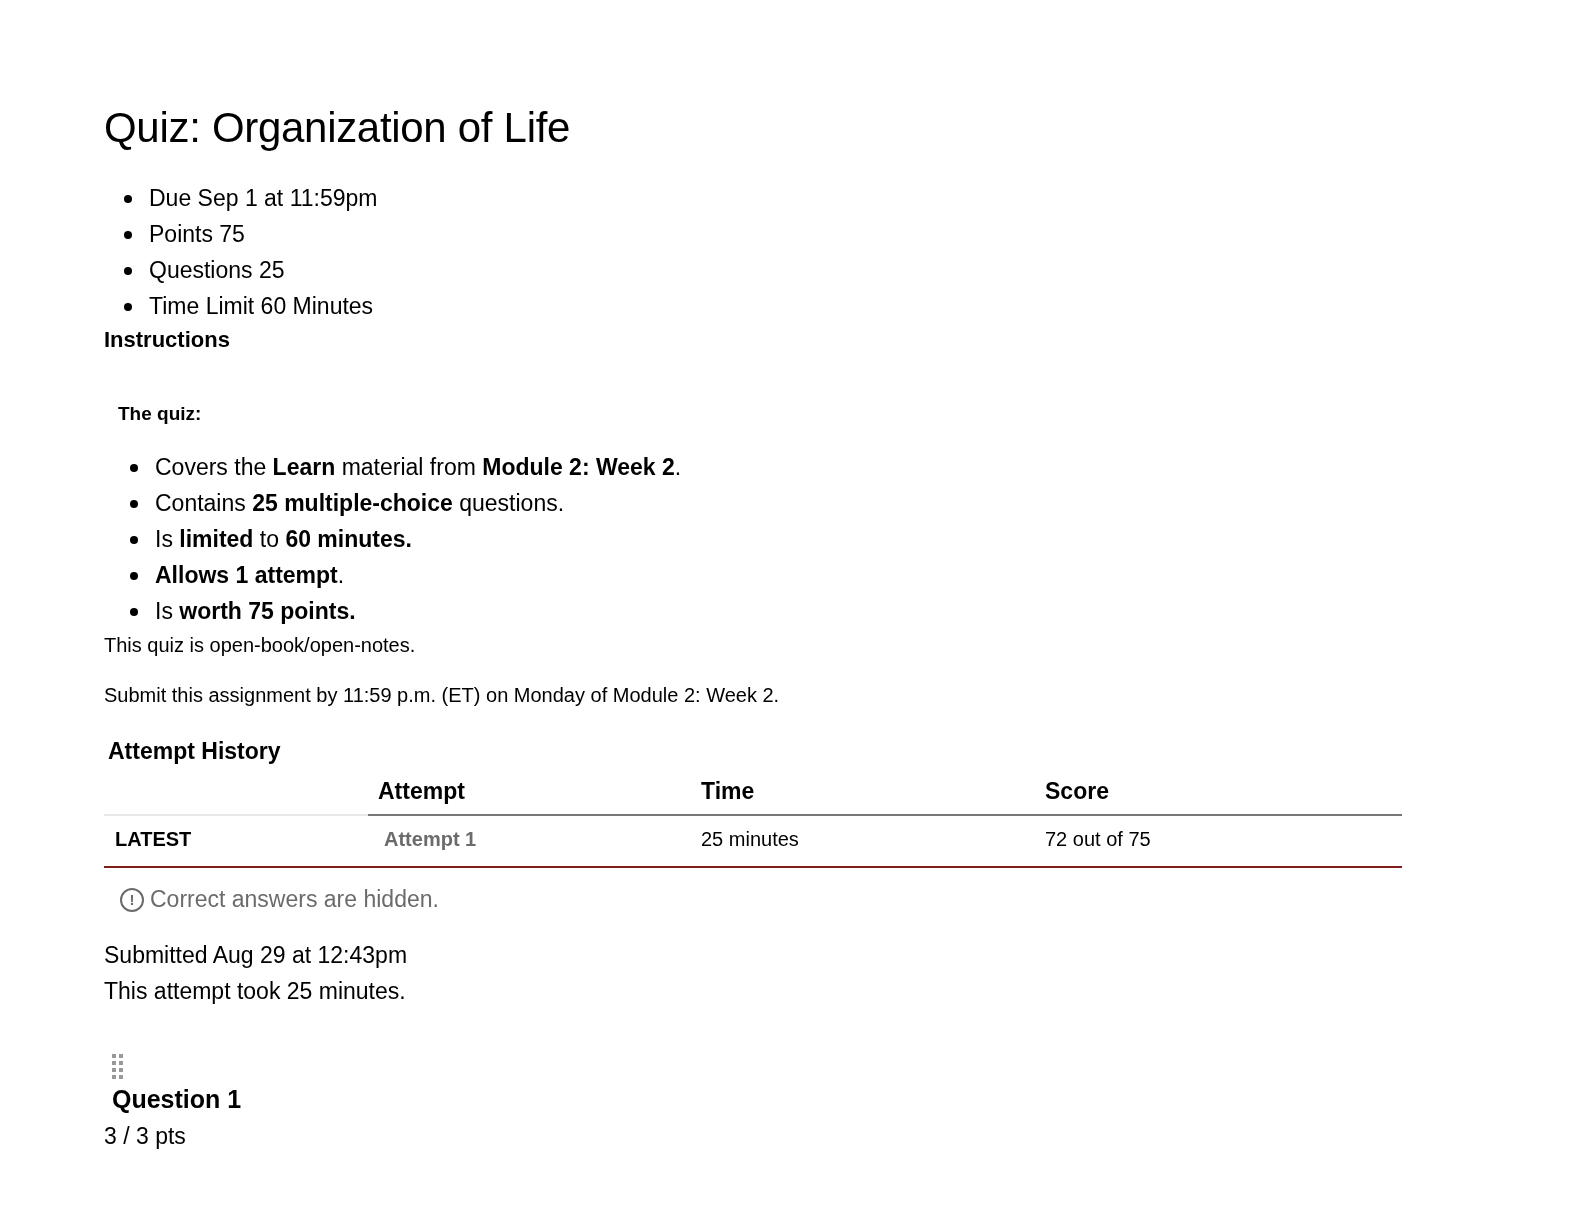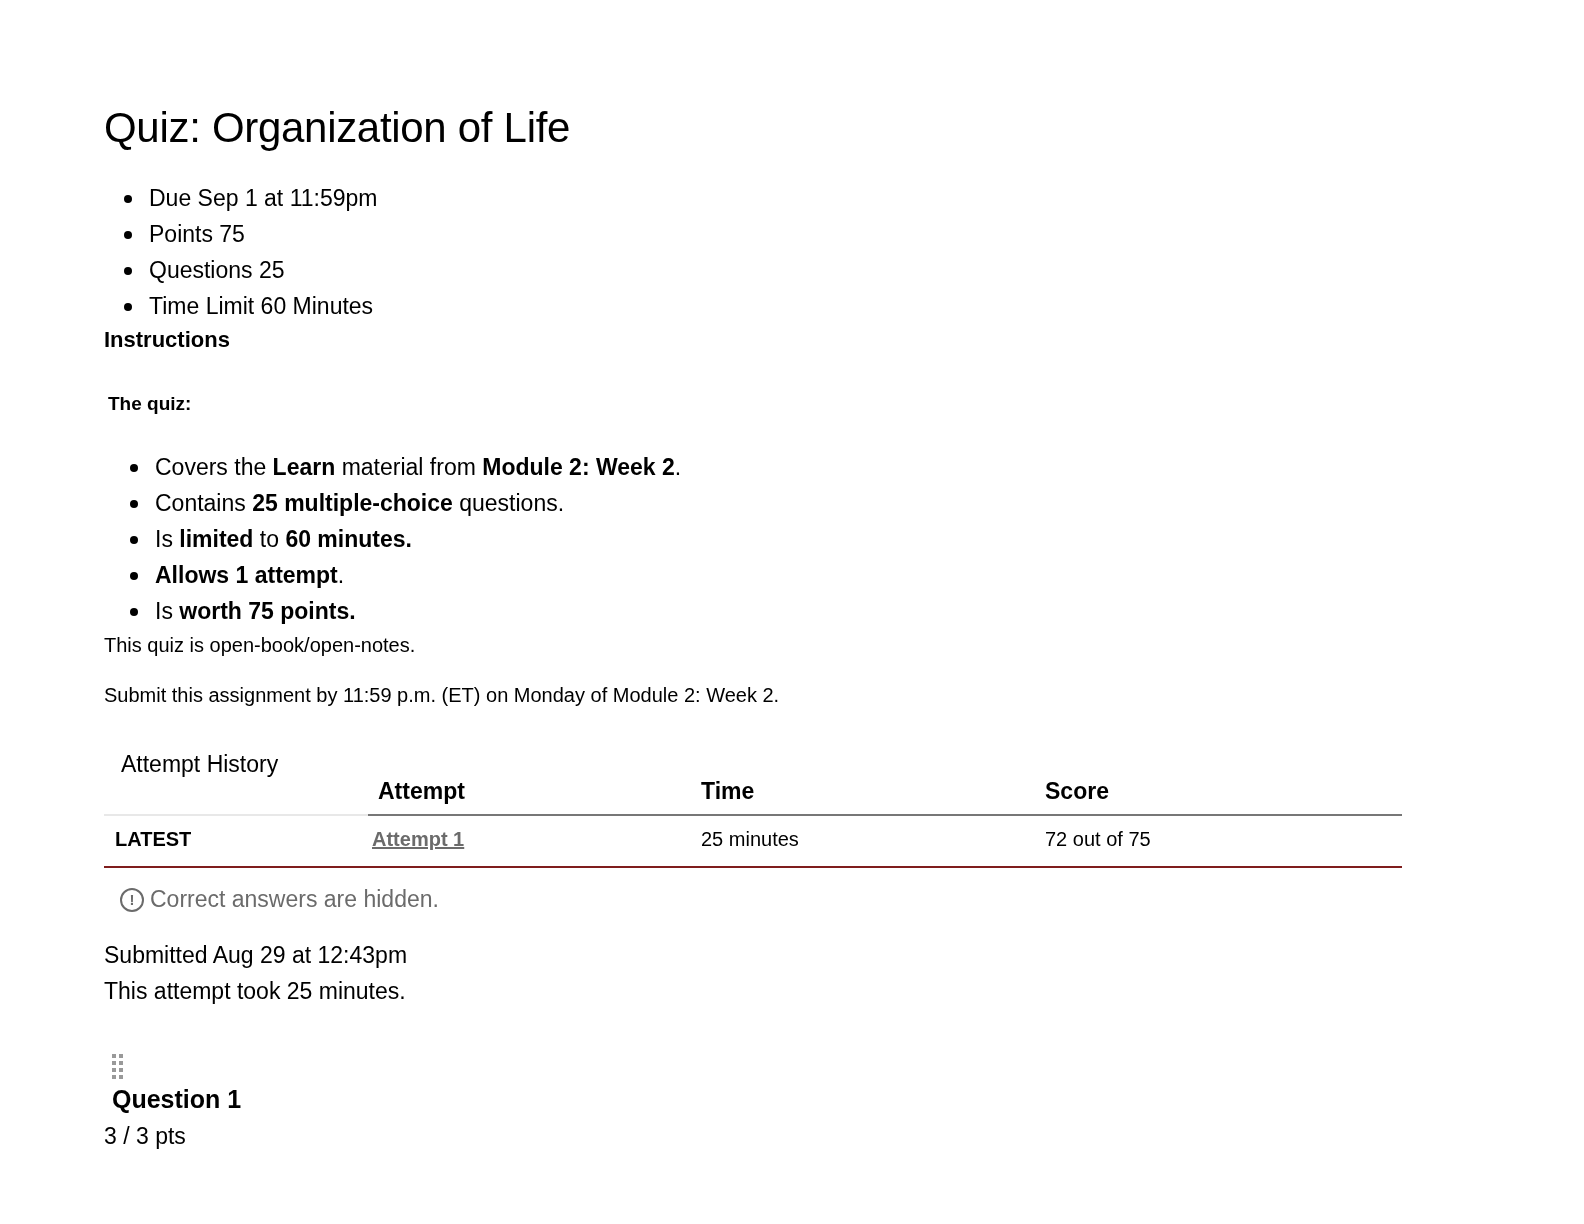--- a/index.html
+++ b/index.html
@@ -8,35 +8,35 @@
     font-family: "Liberation Sans", "DejaVu Sans", sans-serif; color: #000;
   }
   .page { position: absolute; left: 104px; top: 0; width: 1300px; }
   .title { position: absolute; top: 104px; left: 0; font-size: 42px; font-weight: 400; margin: 0; white-space: nowrap; letter-spacing: -0.3px; }
   ul.meta { position: absolute; top: 172px; left: 0; margin: 8px; padding: 0 0 0 37px; list-style: none; }
   ul.meta li, ul.quiz li { position: relative; font-size: 23px; height: 36px; line-height: 36px; white-space: nowrap; }
   ul.meta li::before, ul.quiz li::before {
     content: ""; position: absolute; left: -25px; top: 15px; width: 8px; height: 8px; border-radius: 50%; background: #000;
   }
   .h-instr { position: absolute; top: 327px; left: 0; font-size: 22px; font-weight: 700; margin: 0; }
-  .h-quiz { position: absolute; top: 389px; left: 0; font-size: 19px; font-weight: 700; margin: 4px; }
+  .h-quiz { position: absolute; top: 389px; left: 0; font-size: 19px; font-weight: 700; margin: 14px; }
   ul.quiz { position: absolute; top: 435px; left: 0; margin: 14px; padding: 0 0 0 37px; list-style: none; }
   b { font-weight: 700; }
   .p1 { position: absolute; top: 634px; left: 0; font-size: 20px; margin: 0; white-space: nowrap; }
   .p2 { position: absolute; top: 684px; left: 0; font-size: 20px; margin: 0; white-space: nowrap; }
-  .h-attempt { position: absolute; top: 734px; left: 0; font-size: 23px; font-weight: 400; margin: 17px; }
+  .h-attempt { position: absolute; top: 734px; left: 0; font-size: 23px; font-weight: 700; margin: 4px; }
   .tbl { position: absolute; top: 770px; left: 0; width: 1298px; }
   .thead { position: relative; height: 46px; }
   .thead .th { position: absolute; top: 8px; font-size: 23px; font-weight: 700; }
   .thead .line-light { position: absolute; left: 0; width: 264px; bottom: 0; height: 2px; background: #e8e8e8; }
   .thead .line-dark { position: absolute; left: 264px; right: 0; bottom: 0; height: 2px; background: #777; }
   .trow { position: relative; height: 50px; border-bottom: 2px solid #7f1d1d; }
   .trow .td { position: absolute; top: 12px; font-size: 20px; }
   .latest { left: 11px; font-weight: 700; }
-  .attempt-link { left: 268px; font-weight: 700; color: #6b6b6b; text-decoration: underline; cursor: pointer; }
+  .attempt-link { left: 280px; font-weight: 700; color: #6b6b6b; cursor: pointer; }
   .c-time { left: 597px; }
   .c-score { left: 941px; }
   .hidden-note { position: absolute; top: 886px; left: 16px; font-size: 23px; color: #6b6b6b; display: flex; align-items: center; white-space: nowrap; }
   .hidden-note .ico { width: 20px; height: 20px; border: 2px solid #6b6b6b; border-radius: 50%; display: inline-flex; align-items: center; justify-content: center; font-size: 15px; font-weight: 700; margin-right: 6px; line-height: 1; box-sizing: content-box; }
   .score-lines { position: absolute; top: 937px; left: 0; }
   .score-lines div { font-size: 23px; height: 36px; line-height: 36px; white-space: nowrap; }
   .drag { position: absolute; top: 1054px; left: 8px; display: grid; grid-template-columns: 4px 4px; column-gap: 3px; row-gap: 3px; cursor: grab; }
   .drag span { width: 4px; height: 4px; background: #999; display: block; }
   .q-title { position: absolute; top: 1085px; left: 8px; font-size: 25px; font-weight: 700; margin: 0; }
   .q-pts { position: absolute; top: 1123px; left: 0; font-size: 23px; }

